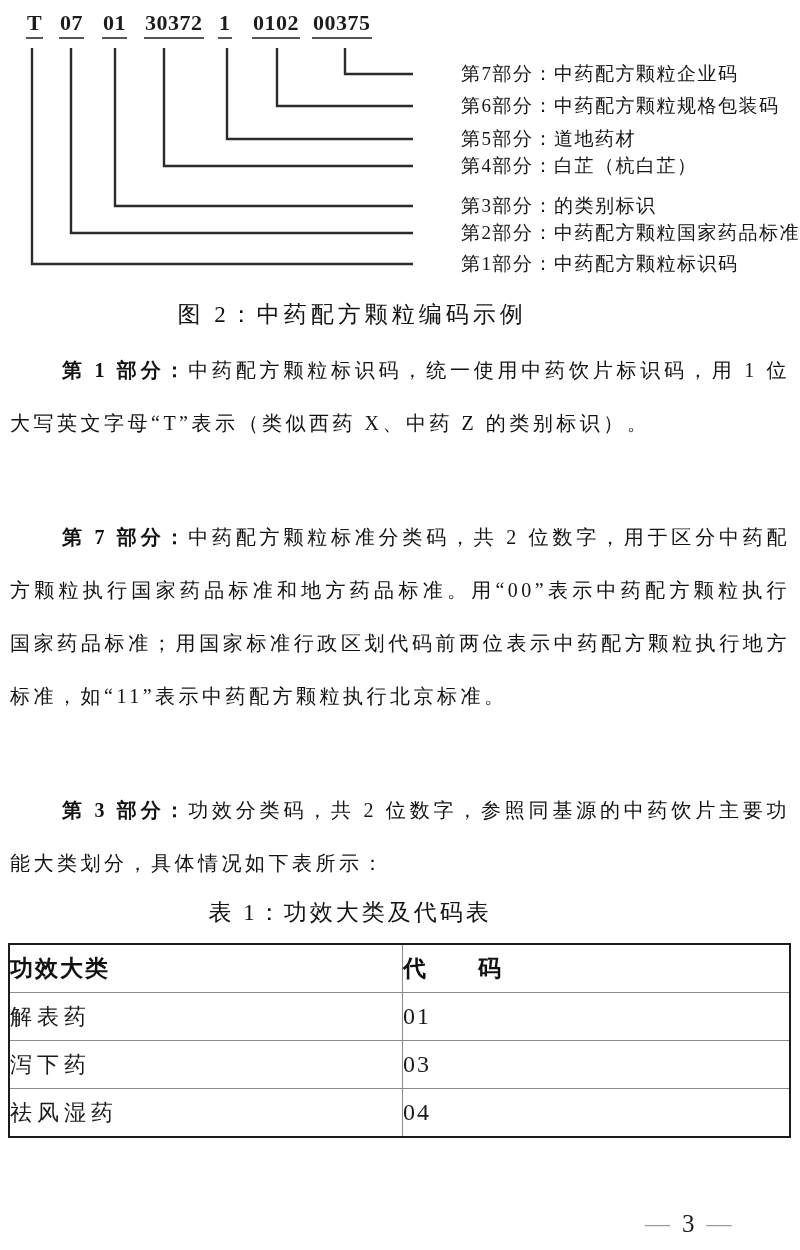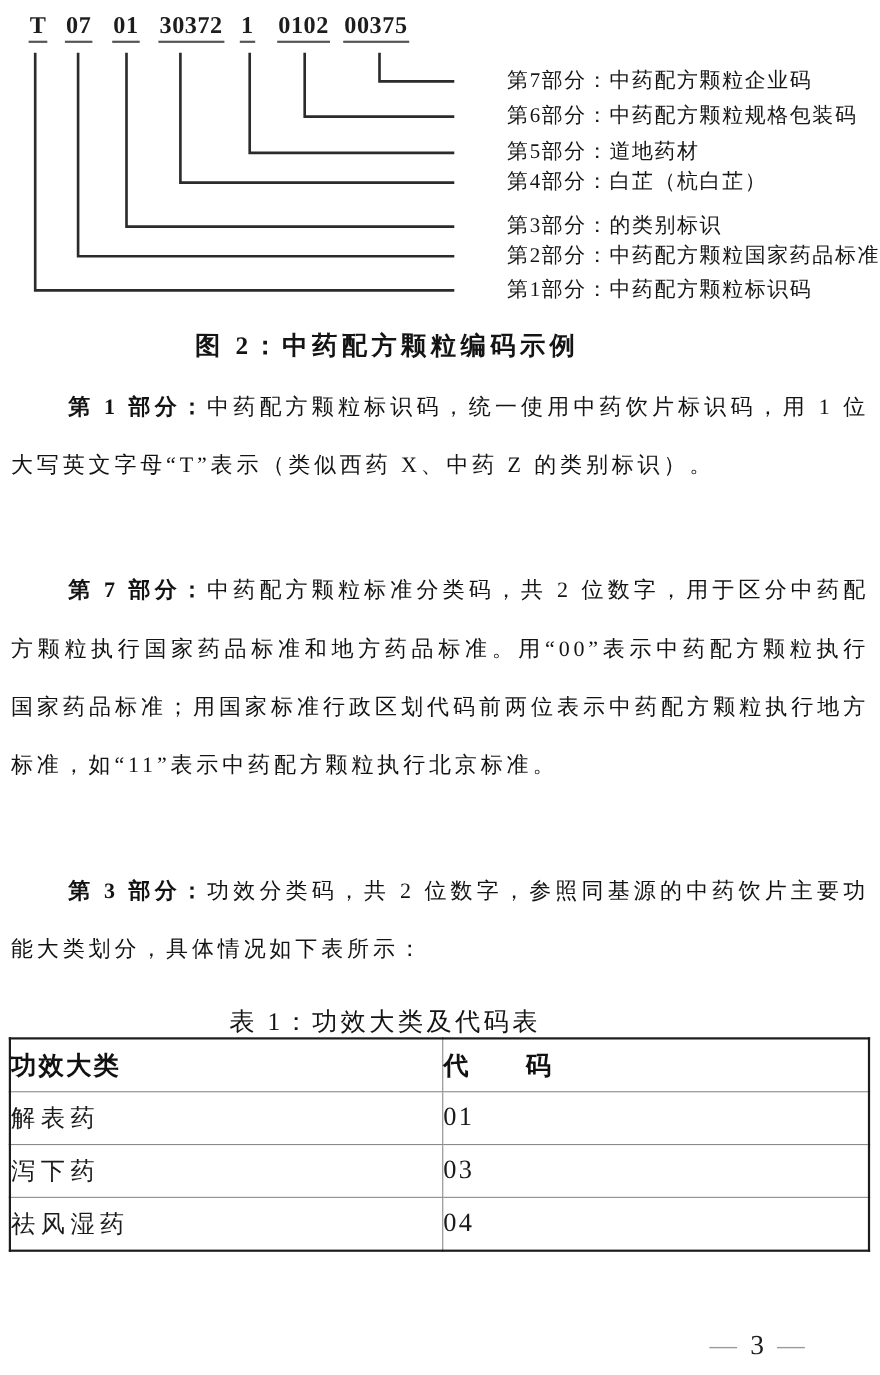--- a/index.html
+++ b/index.html
@@ -26,25 +26,25 @@
     position:absolute;left:461px;
     font-size:19px;line-height:21px;
     letter-spacing:1.5px;
     color:#161616;
     font-family:"Liberation Serif","DejaVu Serif",serif;
     white-space:nowrap;
   }
   
   .figure-caption{
     position:absolute;left:0;top:299px;width:704px;
-    text-align:center;font-size:23px;letter-spacing:4px;color:#141414;font-weight:bold;
+    text-align:center;font-size:23px;letter-spacing:4px;color:#141414;
   }
   .table-caption{
     position:absolute;left:0;top:897px;width:700px;
-    text-align:center;font-size:23px;letter-spacing:3px;color:#141414;margin-top:16px;
+    text-align:center;font-size:23px;letter-spacing:3px;color:#141414;
   }
   
   .para{
     position:absolute;left:10px;width:780px;margin:0;
     font-size:20px;line-height:53px;letter-spacing:3.5px;
     text-align:justify;color:#131313;
     text-indent:52px;
   }
   .para .lead{font-weight:bold;}
   .para-1{top:344px;}

